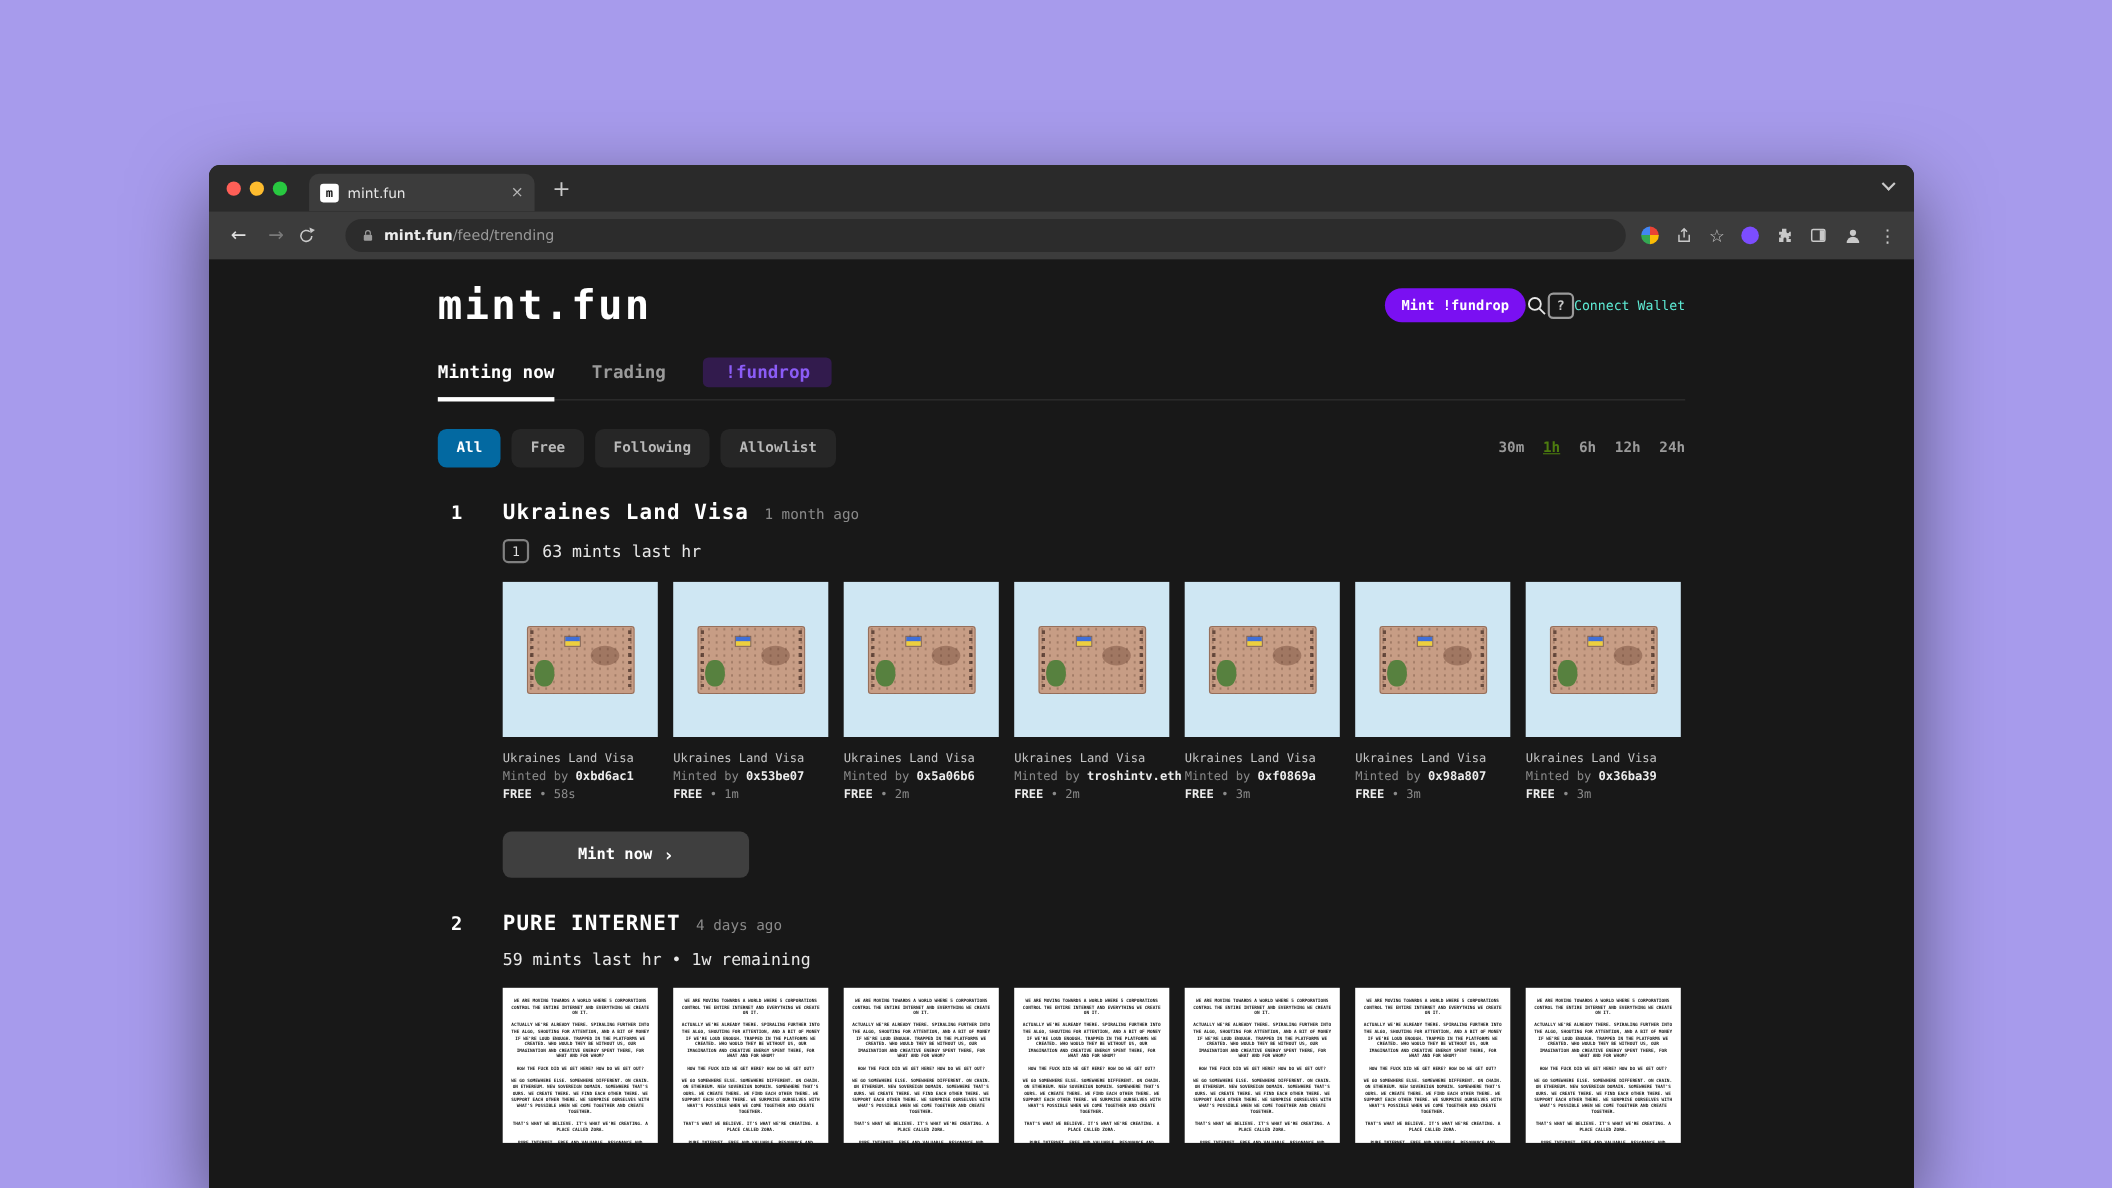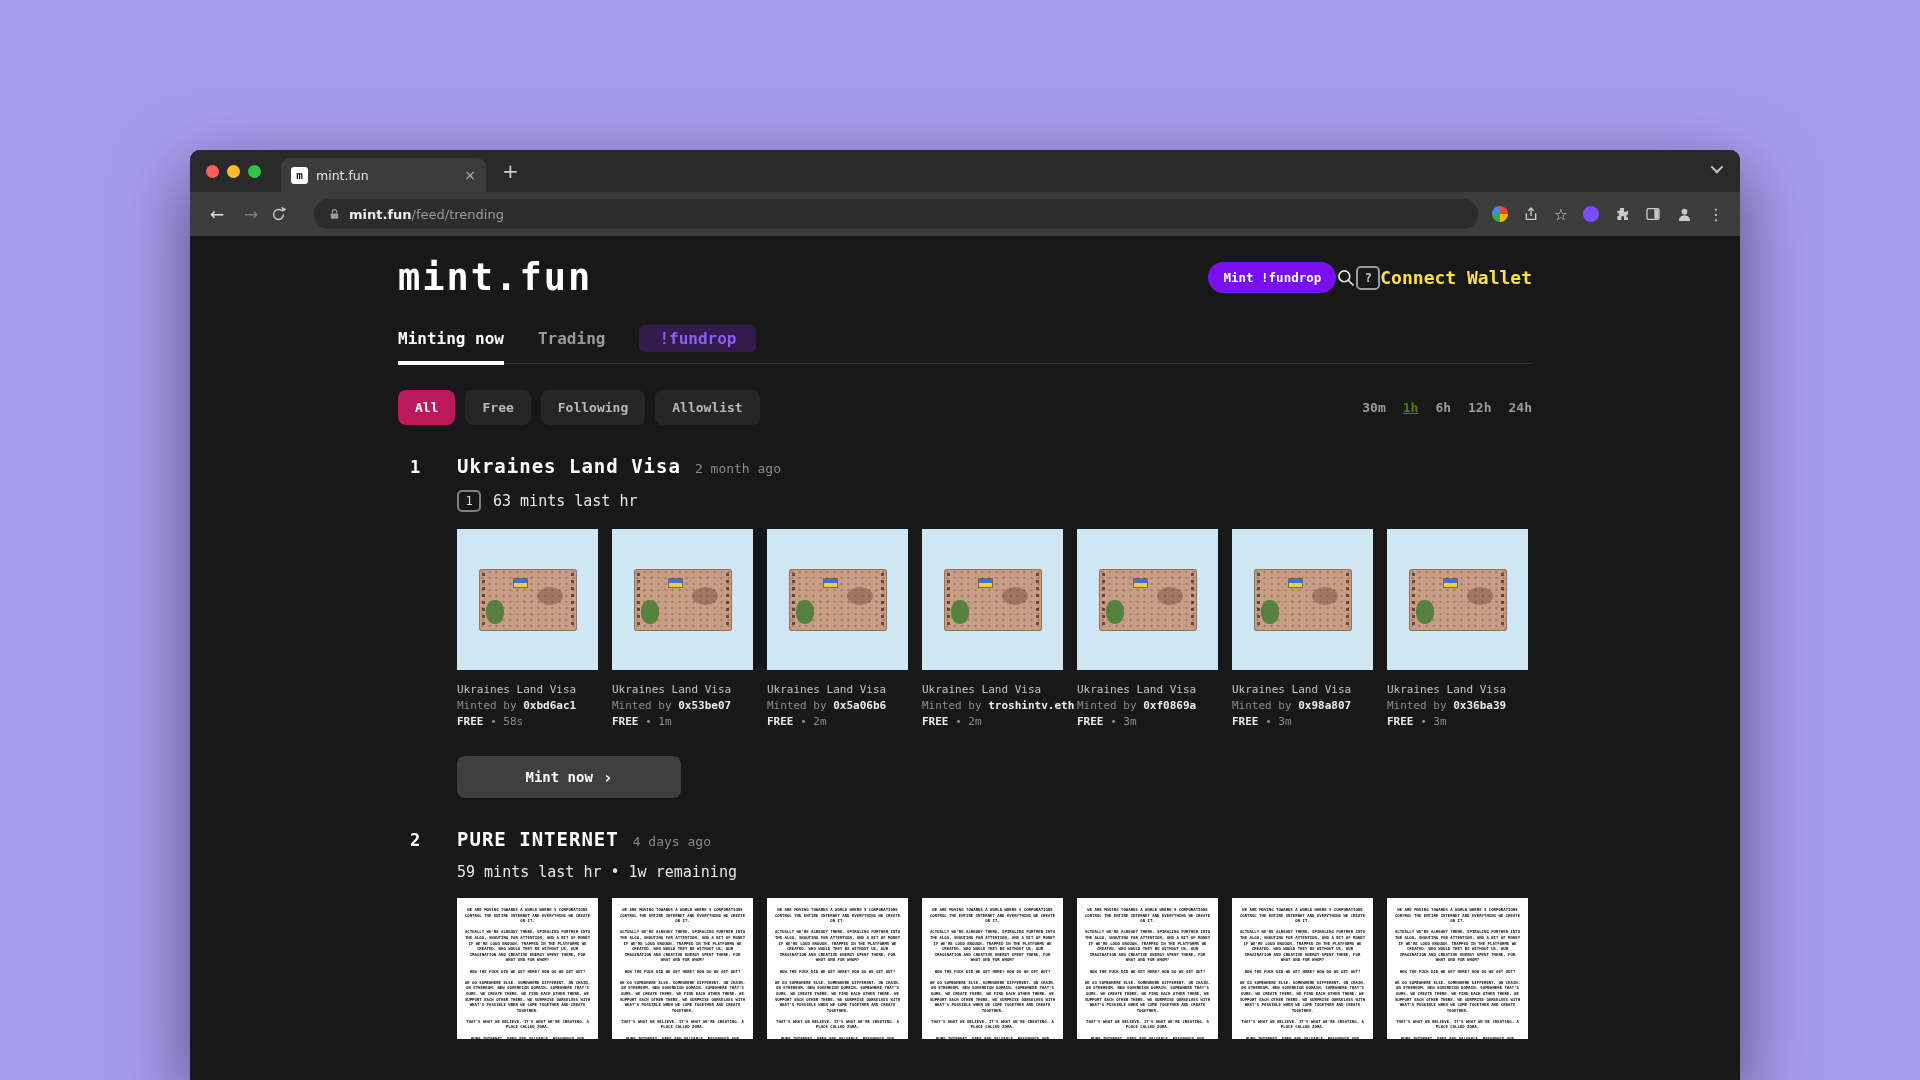--- a/index.html
+++ b/index.html
@@ -42,31 +42,31 @@
   
   .page { height:844px; background:#181818; overflow:hidden; }
   .container { width:1134px; margin:0 auto; padding-top:20px; font-family:"DejaVu Sans Mono",monospace; }
 
   .header-row { display:flex; justify-content:space-between; align-items:center; }
   .logo { font-size:37px; font-weight:bold; color:#fff; letter-spacing:2px; }
   .actions { display:flex; align-items:center; }
   .pill { background:#7a10f2; color:#fff; font-size:12.5px; font-weight:bold; padding:8px 15px; border-radius:17px; font-family:inherit; border:none; }
   .helpkey { width:24px; height:24px; border:2px solid #9a9a9a; border-radius:5px; color:#c9c9c9; font-size:12px;
     display:flex; align-items:center; justify-content:center; font-weight:bold; }
-  .wallet { color:#fde047; font-size:18px; font-weight:bold; }
+  .wallet { color:#5eead4; font-size:12px; font-weight:normal; }
 
   .nav-row { margin-top:30px; display:flex; gap:34px; border-bottom:1px solid #323232; align-items:flex-end; }
   .nav-tab { padding-bottom:15px; font-size:16px; font-weight:bold; color:#9a9a9a; }
   .nav-tab.active { color:#fff; border-bottom:4px solid #fff; margin-bottom:-2px; padding-bottom:13px; }
   .nav-tab.fundrop .hl { background:#321b4d; color:#8b5cf6; padding:4px 20px; border-radius:5px; }
 
   .filter-row { margin-top:26px; display:flex; justify-content:space-between; align-items:center; }
   .chips { display:flex; gap:10px; }
   .chip { padding:10px 17px; border-radius:8px; background:#262626; color:#b9b9b9; font-size:13px; font-weight:bold; font-family:inherit; border:none; }
-  .chip.active { background:#be185d; color:#fff; }
+  .chip.active { background:#0369a1; color:#fff; }
   .times { display:flex; gap:17px; color:#9a9a9a; font-size:13px; font-weight:bold; }
   .time.active { color:#4d7c0f; text-decoration:underline; }
 
   .section { position:relative; padding-left:59px; margin-top:30px; }
   .rank { position:absolute; left:12px; top:2px; color:#fff; font-size:17px; font-weight:bold; }
   .sec-head { display:flex; align-items:baseline; gap:14px; }
   .sec-title { color:#fff; font-size:19px; font-weight:bold; letter-spacing:1px; }
   .sec-age { color:#8a8a8a; font-size:13px; }
   .stats-row { margin-top:13px; display:flex; align-items:center; gap:12px; color:#e8e8e8; font-size:15px; }
   .badge { min-width:24px; height:22px; border:2px solid #808080; border-radius:5px; font-size:12px;
@@ -211,21 +211,21 @@
           <span class="time">6h</span>
           <span class="time">12h</span>
           <span class="time">24h</span>
         </div>
       </div>
 
       <div class="section">
         <span class="rank">1</span>
         <div class="sec-head">
           <span class="sec-title">Ukraines Land Visa</span>
-          <span class="sec-age">2 month ago</span>
+          <span class="sec-age">1 month ago</span>
         </div>
         <div class="stats-row">
           <span class="badge">1</span>
           <span>63 mints last hr</span>
         </div>
         <div class="cards">
 
           <div class="card">
             <div class="thumb">
               <div class="visa">

